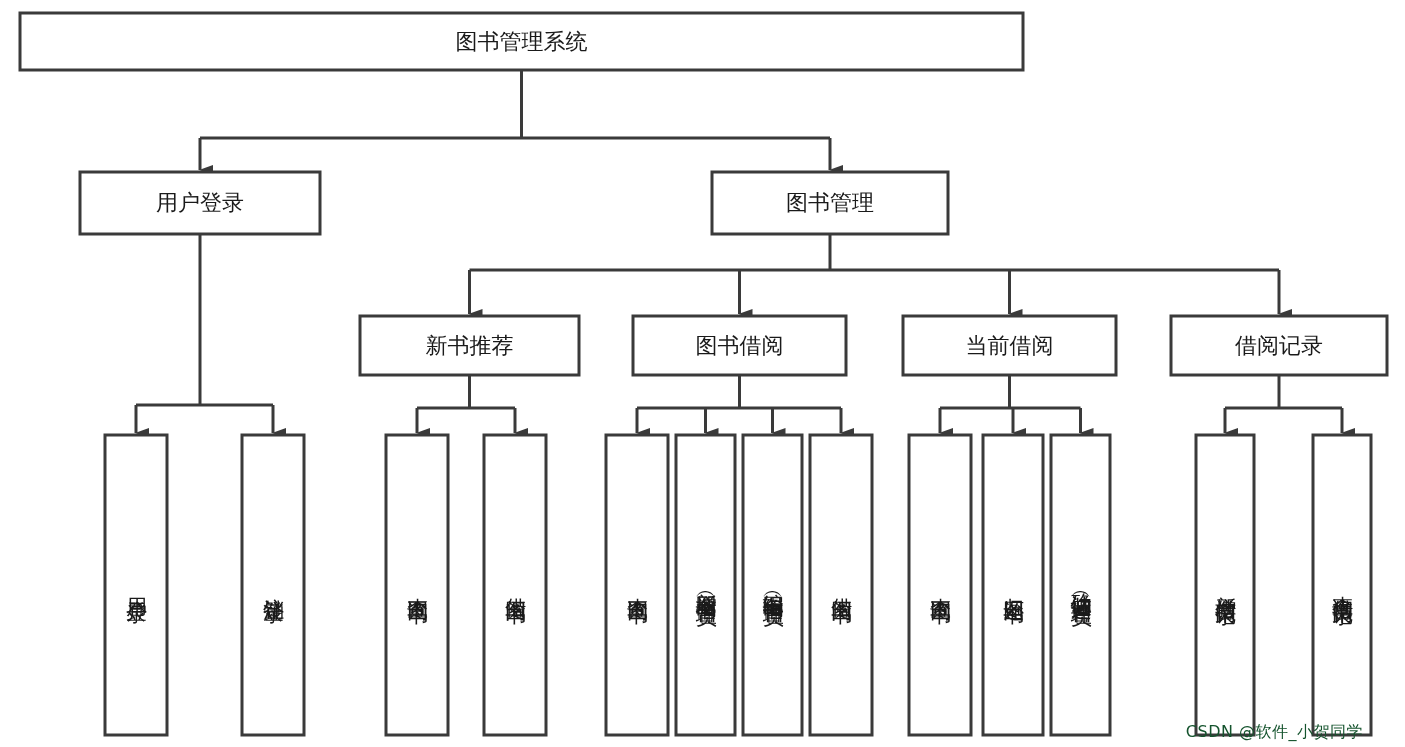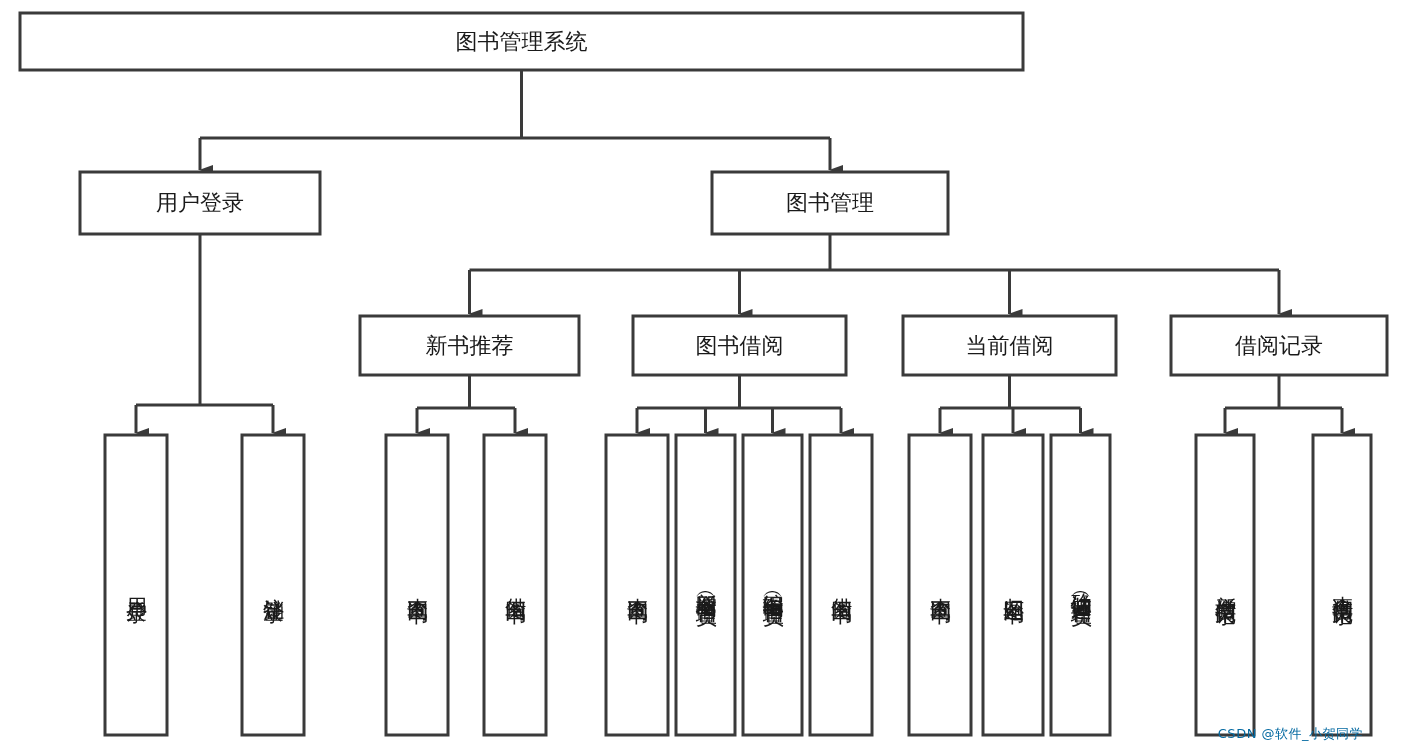--- a/index.html
+++ b/index.html
@@ -66,22 +66,22 @@
     line-height: 1.12;
     letter-spacing: 2px;
     color: #1a1a1a;
     white-space: nowrap;
   }
   .watermark {
     position: absolute;
     right: 8px;
     bottom: 4px;
     font-family: "DejaVu Sans", "Liberation Sans", sans-serif;
-    font-size: 13px;
-    color: #0369a1;
+    font-size: 16px;
+    color: #14532d;
     letter-spacing: 0.5px;
     white-space: nowrap;
   }
 </style>
 </head>
 <body>
 
 <div id="diagram-root">
 
   <svg class="diagram" viewBox="0 0 1405 747">

